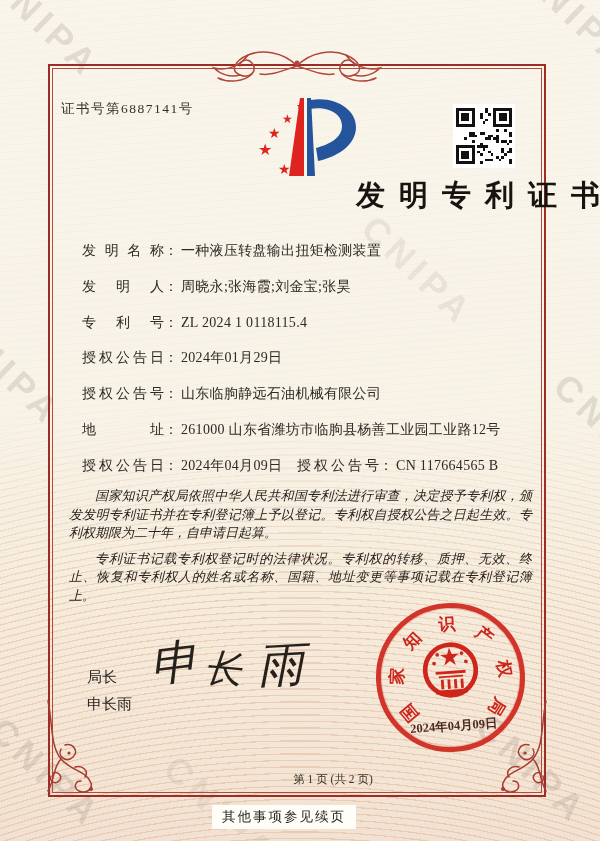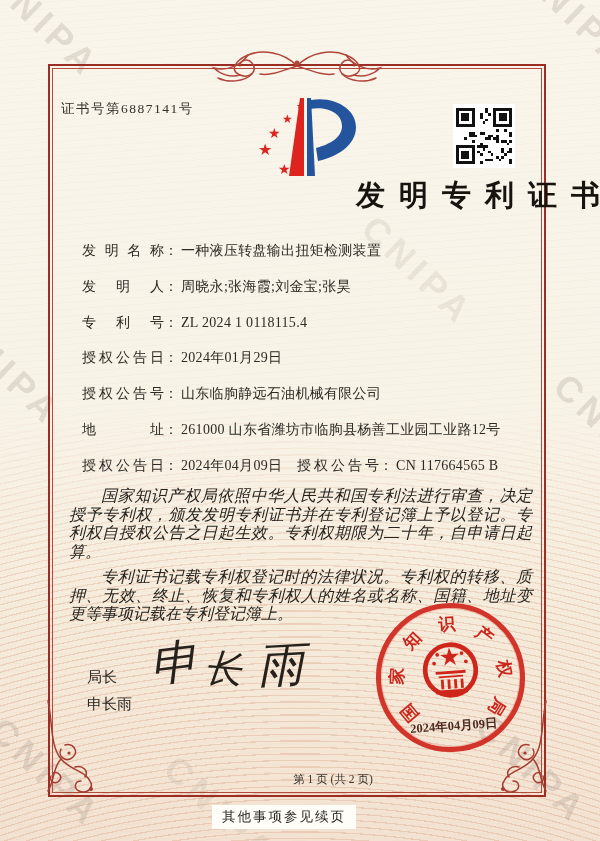--- a/index.html
+++ b/index.html
@@ -39,21 +39,21 @@
     font-size:29px;font-weight:bold;letter-spacing:14px;text-indent:14px;color:#17130f;}
   
   .fields{position:absolute;left:82px;top:242px;width:445px;font-size:14px;color:#2d2a25;}
   .frow{display:flex;align-items:baseline;height:35.8px;white-space:nowrap;}
   .fgroup{display:flex;align-items:baseline;white-space:nowrap;}
   .fgroup-a{width:215px;flex:none;}
   .flabel{display:inline-block;width:82px;text-align:justify;text-align-last:justify;-moz-text-align-last:justify;}
   .fcolon{margin-right:3px;}
   .fvalue{letter-spacing:0.3px;}
   
-  .paras{position:absolute;left:69px;top:487px;width:463px;font-size:16px;line-height:18.5px;
+  .paras{position:absolute;left:69px;top:487px;width:463px;font-size:13px;line-height:18.5px;
     color:#26221d;font-style:italic;text-align:justify;}
   .paras p{margin:0 0 7px 0;text-indent:2em;}
   
   .barcode{position:absolute;left:86px;top:614px;width:181px;height:16px;display:flex;align-items:stretch;overflow:hidden;}
   .barcode i{display:block;height:100%;background:#191613;}
   .barcode em{display:block;height:100%;}
   
   .exec{position:absolute;left:87px;top:656px;font-size:15px;color:#2a2621;line-height:27px;margin-top:8px;}
   .autograph{position:absolute;left:150px;top:632px;width:180px;display:flex;align-items:flex-start;
     color:#27211b;font-style:italic;}

